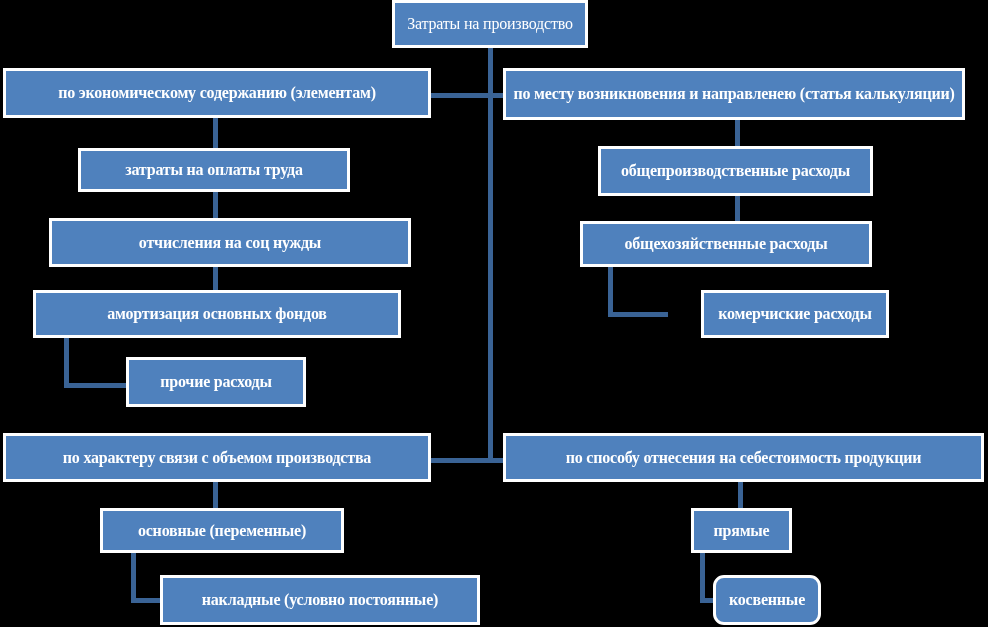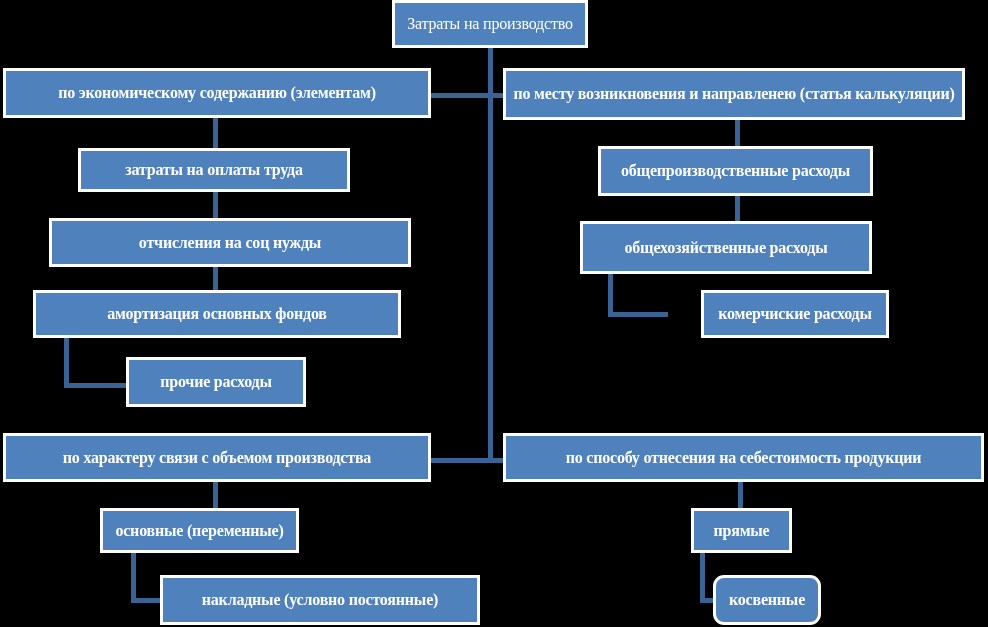--- a/index.html
+++ b/index.html
@@ -85,29 +85,29 @@
   <div class="node" style="left:78px; top:148px; width:272px; height:44px;">затраты на оплаты труда</div>
 
   <div class="node" style="left:33px; top:218px; width:362px; height:49px;margin-left:16px;">отчисления на соц нужды</div>
 
   <div class="node" style="left:33px; top:290px; width:368px; height:48px;">амортизация основных фондов</div>
 
   <div class="node" style="left:126px; top:357px; width:180px; height:50px;">прочие расходы</div>
 
   <div class="node" style="left:598px; top:146px; width:275px; height:50px;">общепроизводственные расходы</div>
 
-  <div class="node" style="left:580px; top:221px; width:292px; height:53px;">общехозяйственные расходы</div>
+  <div class="node" style="left:580px; top:221px; width:292px; height:46px;">общехозяйственные расходы</div>
 
   <div class="node" style="left:663px; top:290px; width:188px; height:48px;margin-left:38px;">комерчиские расходы</div>
 
   <div class="node" style="left:3px; top:433px; width:428px; height:49px;">по характеру связи с объемом производства</div>
 
   <div class="node" style="left:503px; top:433px; width:481px; height:49px;">по способу отнесения на себестоимость продукции</div>
 
-  <div class="node" style="left:100px; top:508px; width:199px; height:45px;">основные (переменные)</div>
+  <div class="node" style="left:100px; top:508px; width:244px; height:45px;">основные (переменные)</div>
 
   <div class="node" style="left:160px; top:575px; width:320px; height:50px;">накладные (условно постоянные)</div>
 
   <div class="node" style="left:691px; top:508px; width:101px; height:45px;">прямые</div>
 
   <div class="node" style="left:713px; top:575px; width:108px; height:50px;border-radius:11px;">косвенные</div>
 
 </div>
 
 </body></html>

